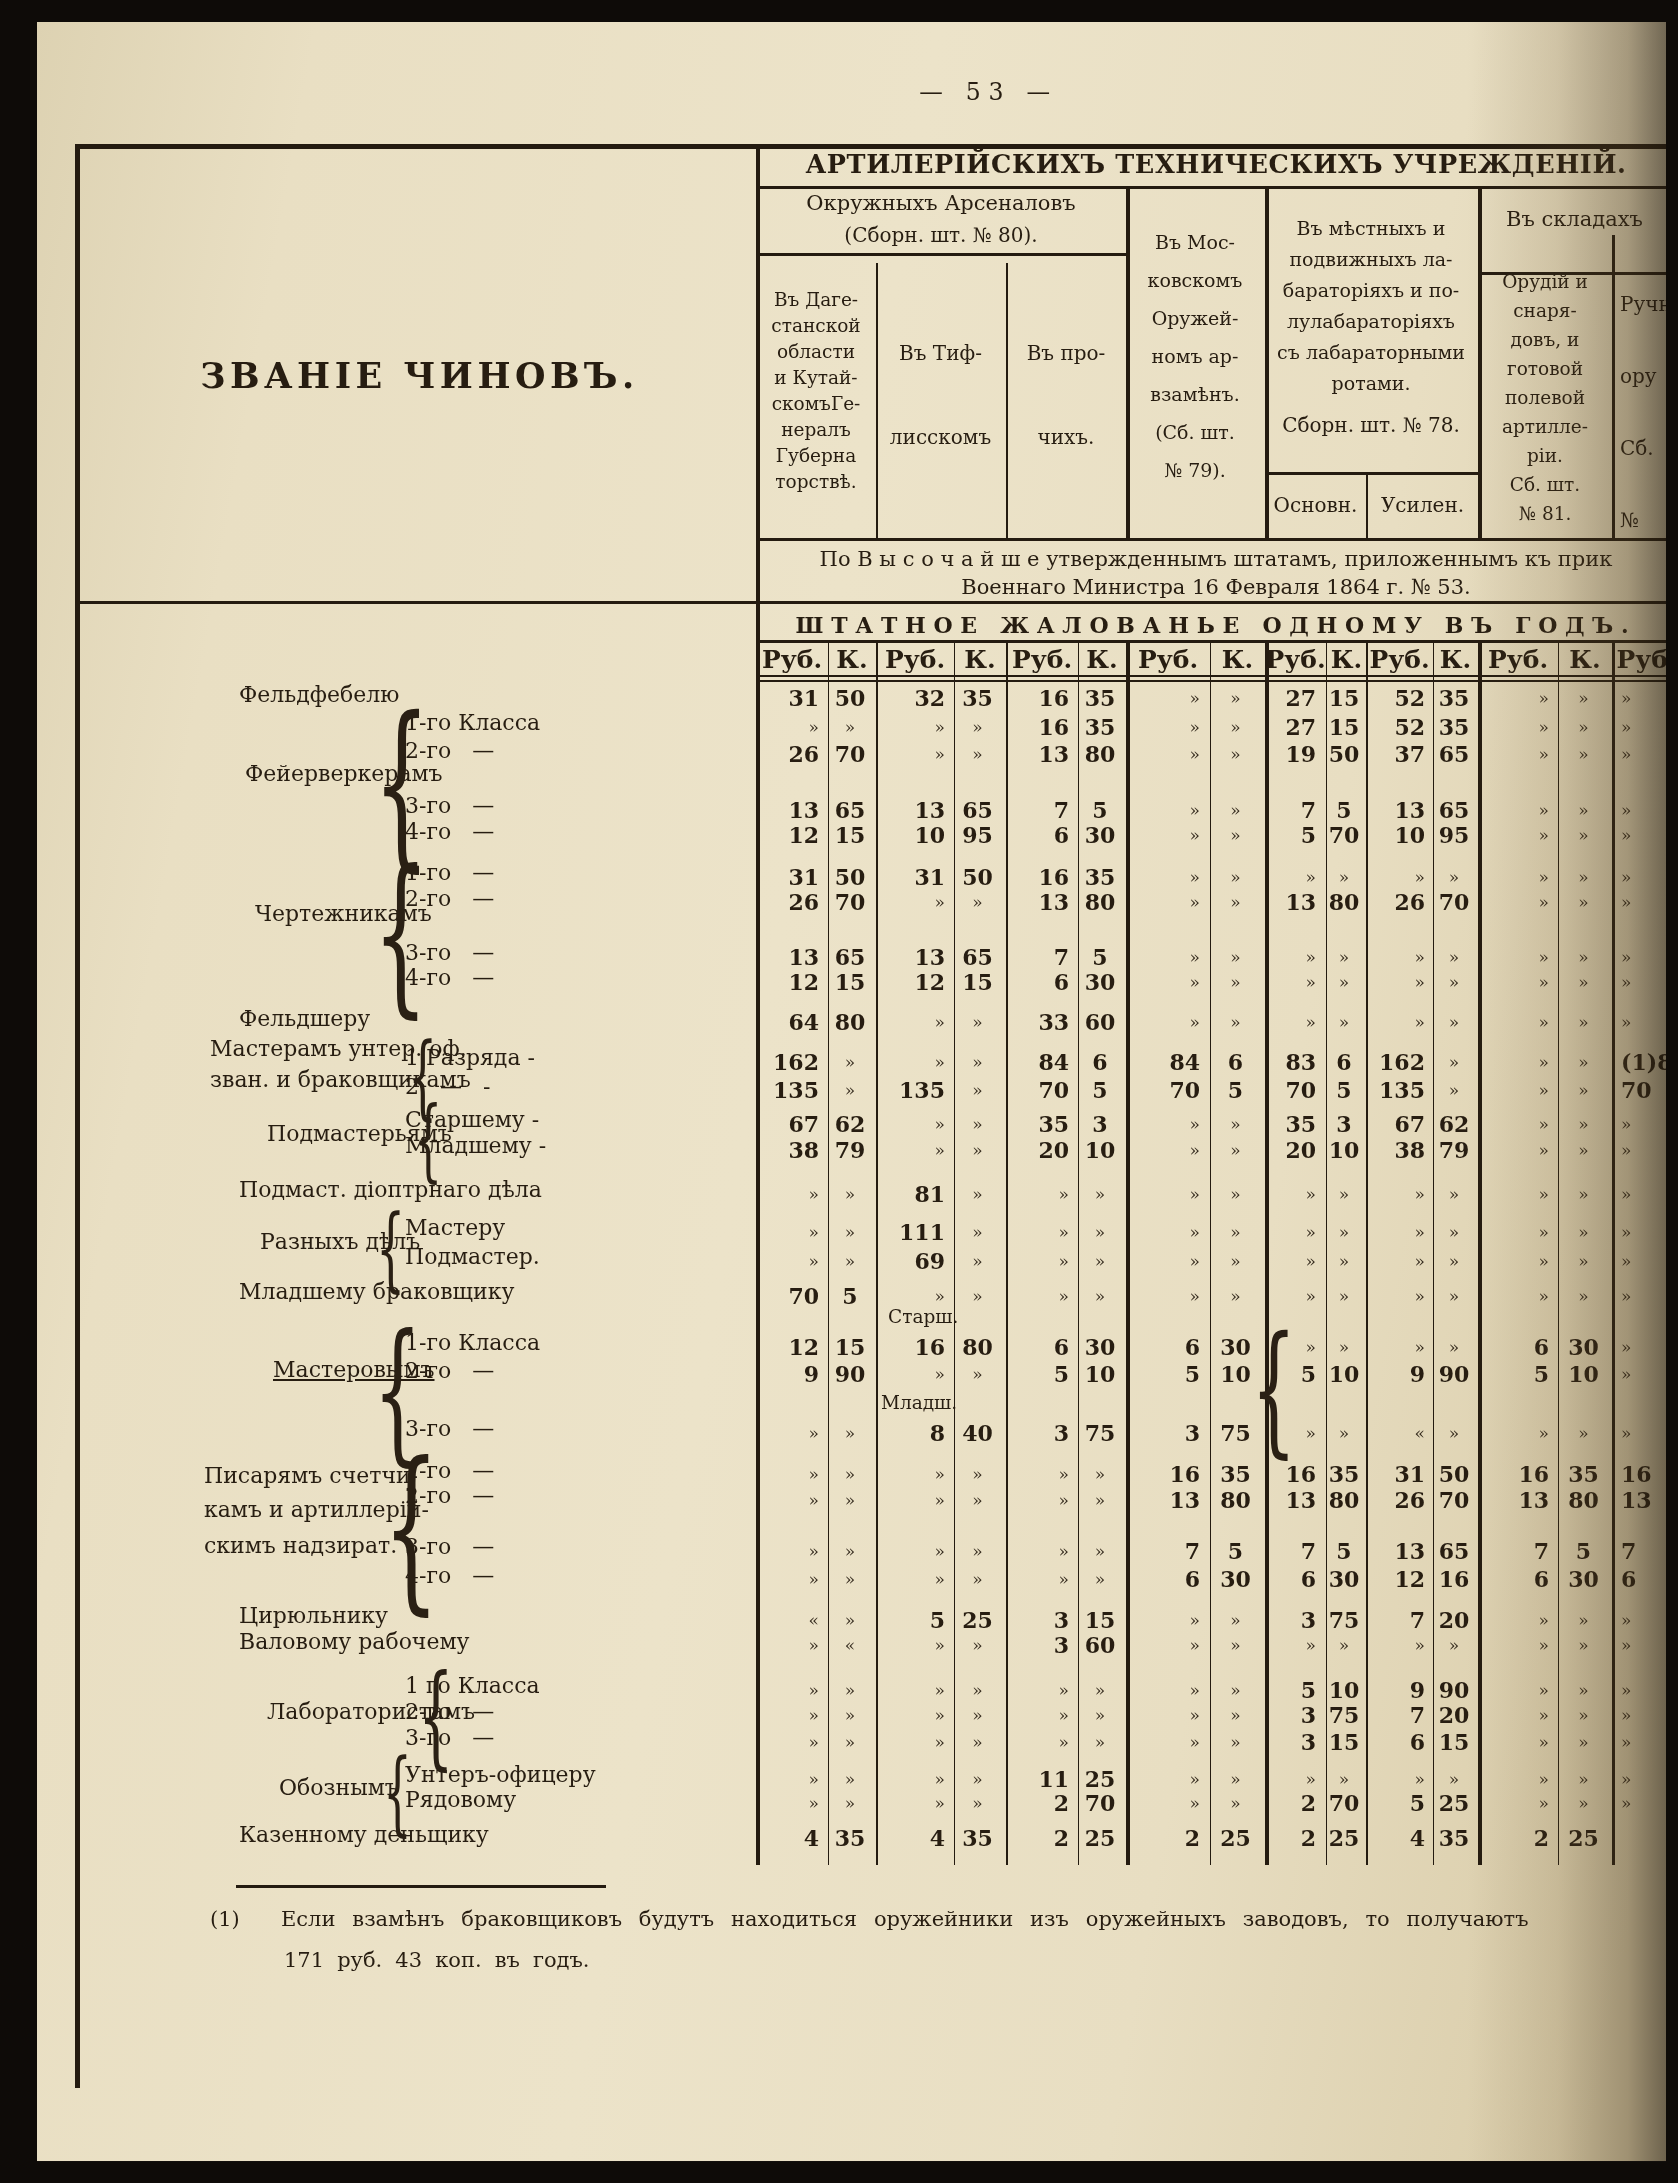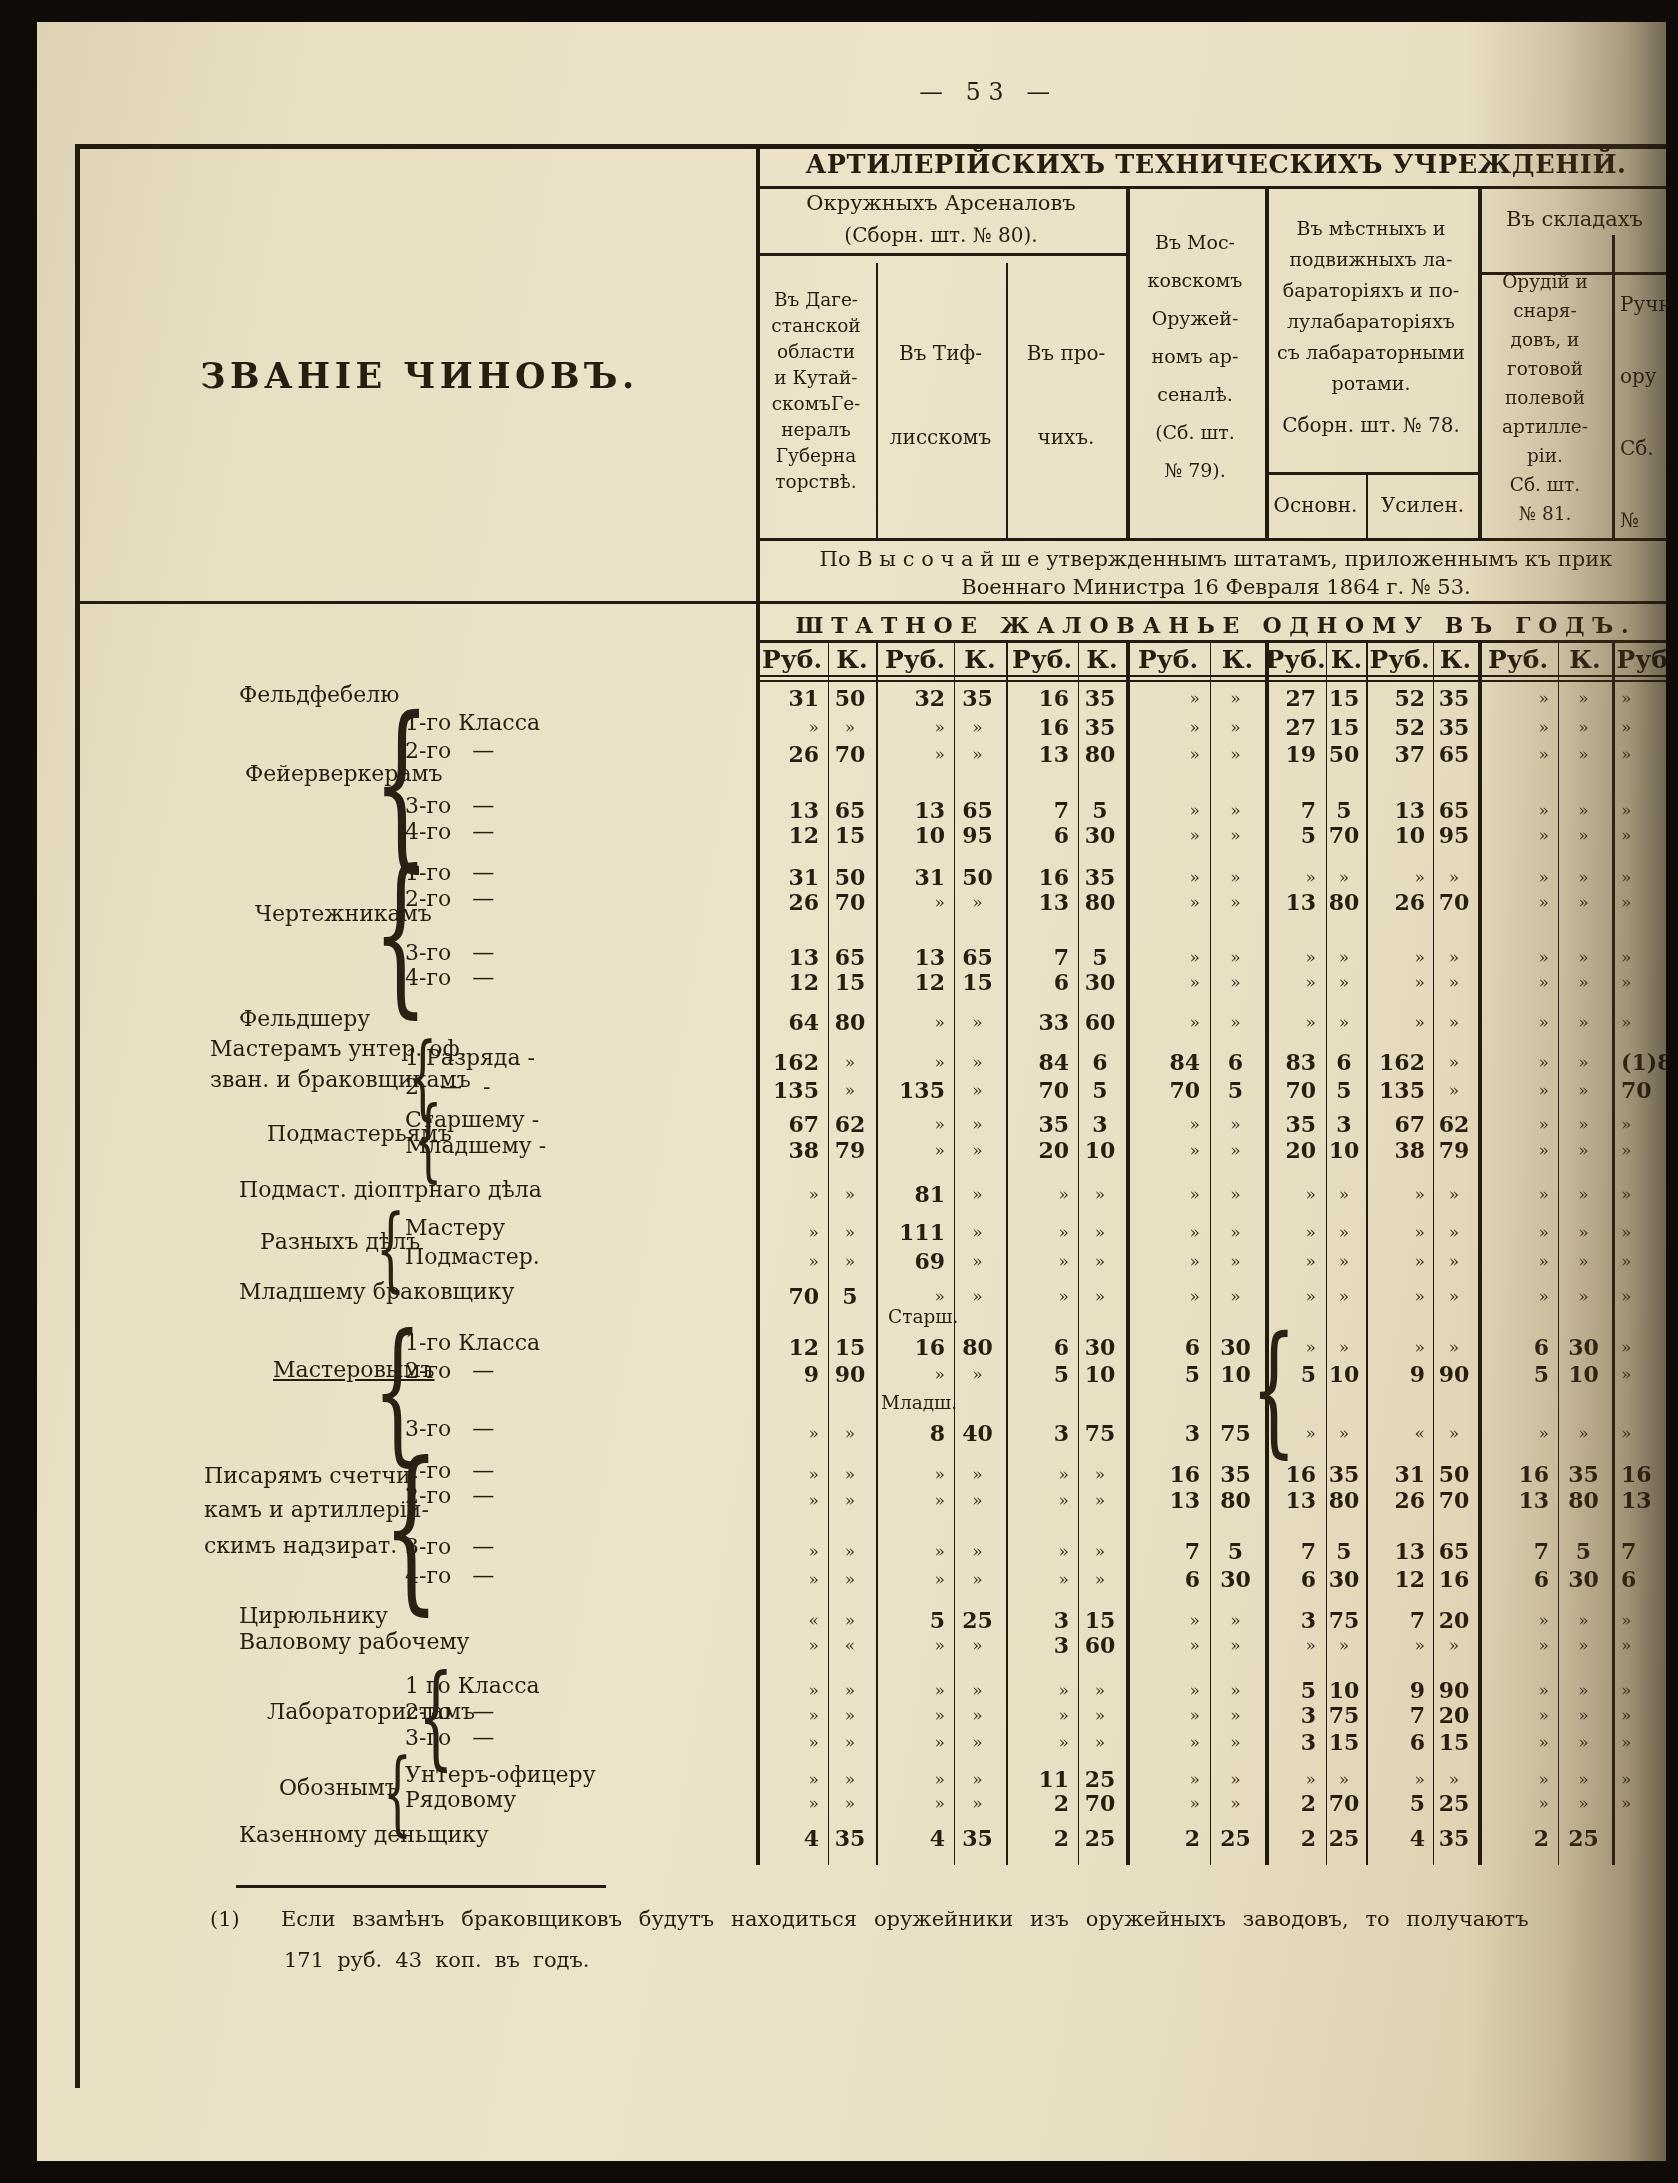--- a/index.html
+++ b/index.html
@@ -70,21 +70,21 @@
       </div>
     <div class="abs" id="g1c3">
         <div>Въ про-</div>
         <div>чихъ.</div>
       </div>
     <div class="abs" id="moscow">
         <div>Въ Мос-</div>
         <div>ковскомъ</div>
         <div>Оружей-</div>
         <div>номъ ар-</div>
-        <div>сеналѣ.</div>
+        <div>взамѣнъ.</div>
         <div>(Сб. шт.</div>
         <div>№ 79).</div>
       </div>
     <div class="abs" id="labs-title">
         <div>Въ мѣстныхъ и</div>
         <div>подвижныхъ ла-</div>
         <div>бараторіяхъ и по-</div>
         <div>лулабараторіяхъ</div>
         <div>съ лабараторными</div>
         <div>ротами.</div>

